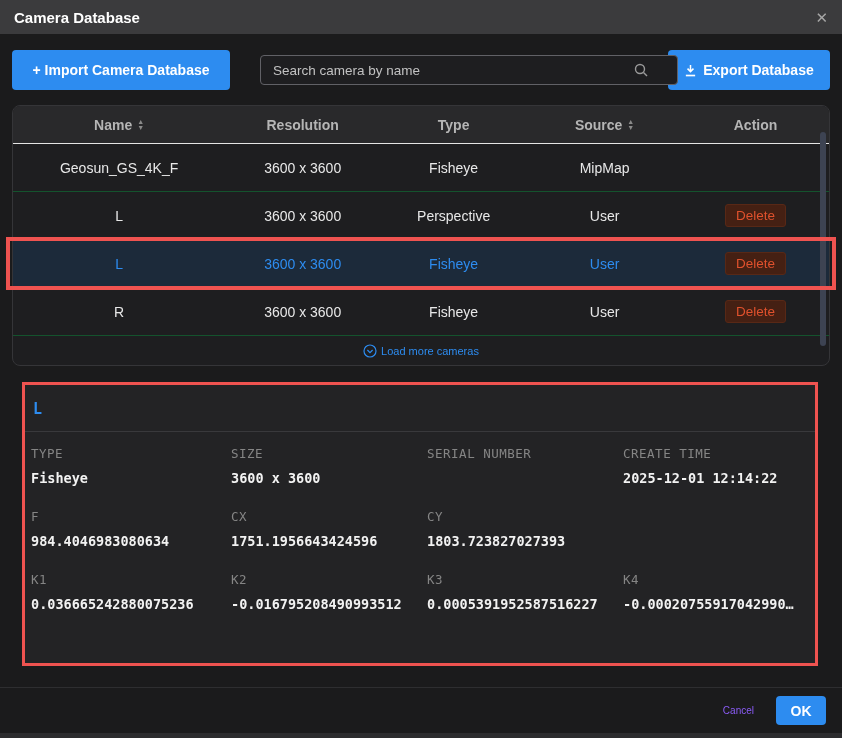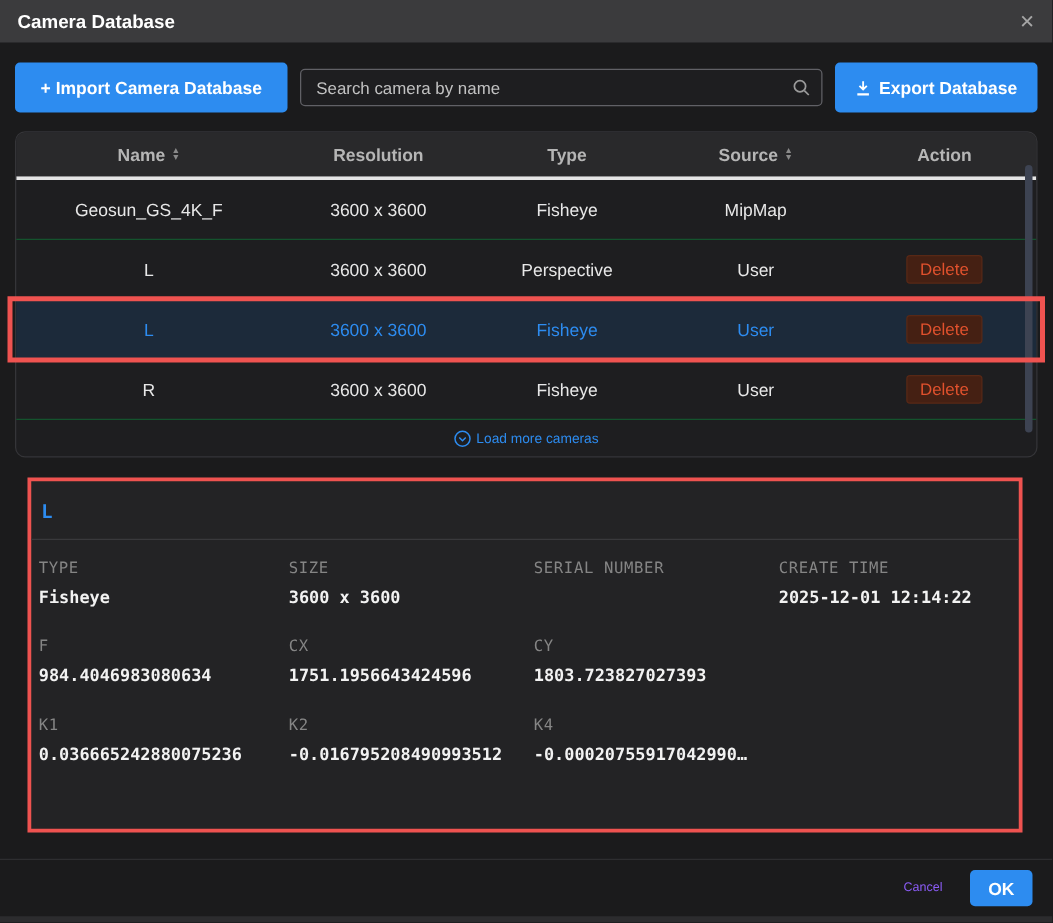--- a/index.html
+++ b/index.html
@@ -31,35 +31,35 @@
     font-family:"Liberation Sans", sans-serif;
   }
   .import-btn { width:218px; }
   .export-btn { width:162px; margin-left:auto; }
   .search-box {
     position:relative; margin-left:10px; width:418px; height:30px;
   }
   .search-box input {
     width:100%; height:100%; background:#1e1e20; border:1px solid #616166;
     border-radius:4px; color:#e5e5e5; font-size:13.5px; padding:0 30px 0 12px;
-    font-family:"Liberation Sans", sans-serif; outline:none;
+    font-family:"Liberation Sans", sans-serif; outline:none;margin-left:20px;
   }
   .search-box input::placeholder { color:#c2c2c2; }
   .search-box .search-icon {
     position:absolute; right:9px; top:7px; width:16px; height:16px;
   }
 
   
   .table-wrap {
     position:absolute; top:105px; left:12px; width:818px;
     background:#1e1e20; border:1px solid #353538; border-radius:8px;
   }
   .t-header {
     display:flex; height:38px; background:#29292b; align-items:center;
-    border-radius:7px 7px 0 0; border-bottom:3px solid #e5e5e5;
+    border-radius:7px 7px 0 0; border-bottom:1px solid #e5e5e5;
   }
   .t-header .cell { color:#b5b5b5; font-weight:700; font-size:14px; }
   .cell { text-align:center; display:flex; align-items:center; justify-content:center; }
   .c1 { width:26%; } .c2 { width:19%; } .c3 { width:18%; } .c4 { width:19%; } .c5 { width:18%; }
   .sorter { display:flex; flex-direction:column; margin-left:5px; }
   .sorter span { font-size:7px; line-height:6px; color:#8a8a8a; }
   .t-row {
     display:flex; height:48px; align-items:center; font-size:14px;
     border-bottom:1px solid #14532d; color:#e8e8e8; cursor:pointer;
   }
@@ -255,20 +255,24 @@
 
     <div class="d-field">
       <div class="d-label">K1</div>
       <div class="d-value">0.036665242880075236</div>
     </div>
     <div class="d-field">
       <div class="d-label">K2</div>
       <div class="d-value">-0.016795208490993512</div>
     </div>
     <div class="d-field">
+      <div class="d-label">K3</div>
+      <div class="d-value">0.0005391952587516227</div>
+    </div>
+    <div class="d-field">
       <div class="d-label">K4</div>
       <div class="d-value">-0.00020755917042990…</div>
     </div>
   </div>
 </div>
 
 <div class="footer">
   <button class="cancel-btn">Cancel</button>
   <button class="btn-primary ok-btn">OK</button>
 </div>

